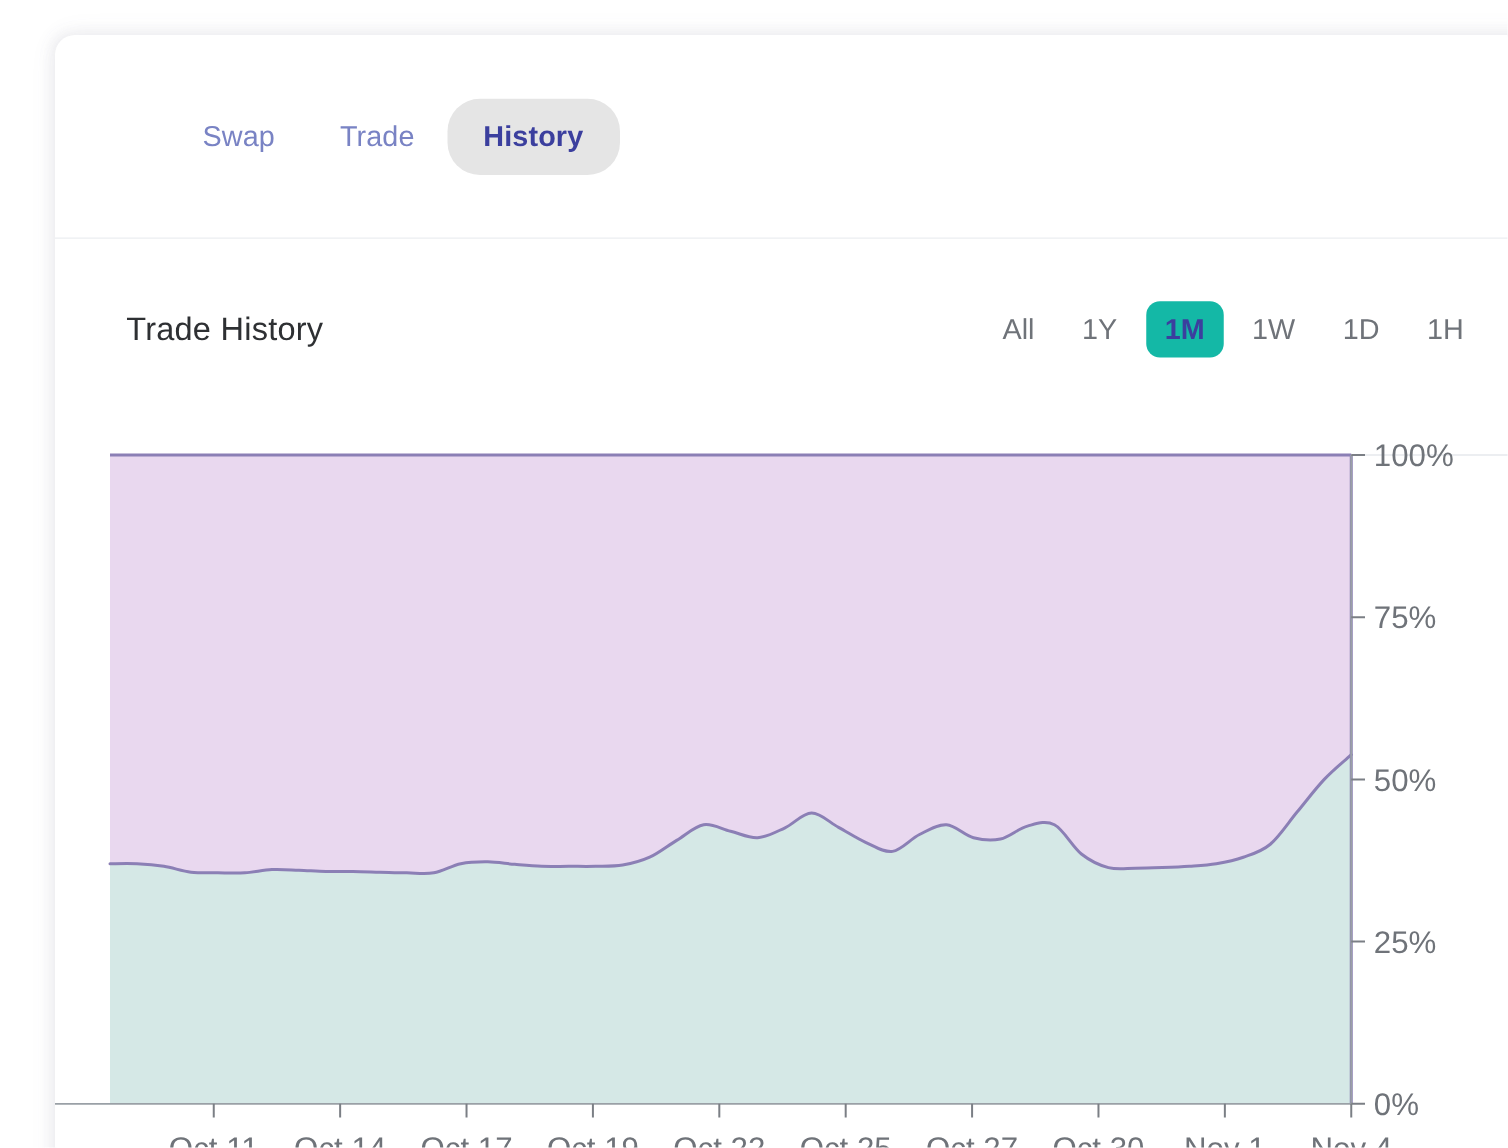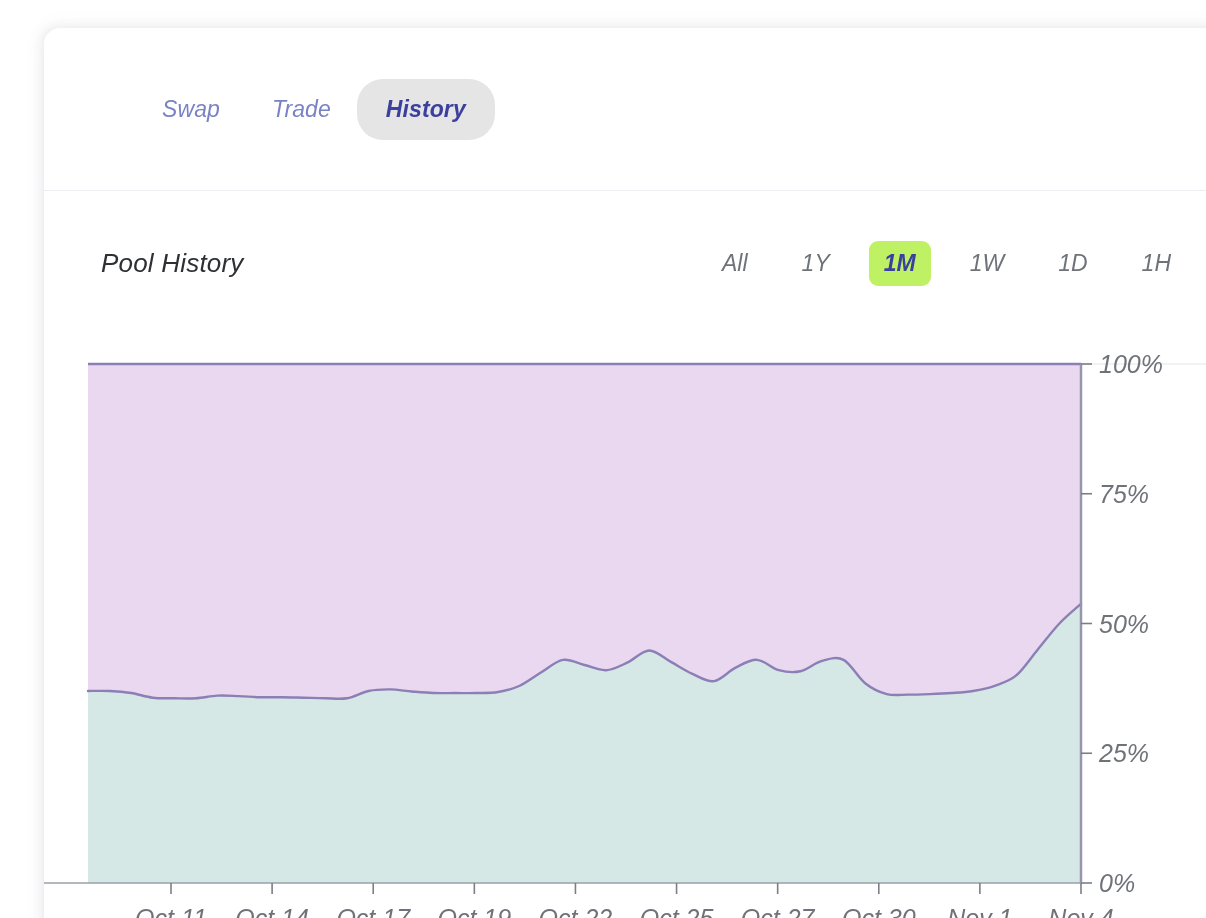--- a/index.html
+++ b/index.html
@@ -2,21 +2,21 @@
 <html><head>
 <meta charset="utf-8">
 <style>
   * { box-sizing: border-box; margin: 0; padding: 0; }
   html, body {
     width: 1206px; height: 918px;
     background: #ffffff;
     font-family: "Liberation Sans", sans-serif;
     overflow: hidden;
   }
-  #app { position: relative; width: 968px; height: 918px; background: #fff; font-style: italic; }
+  #app { position: relative; width: 968px; height: 918px; background: #fff; }
 
   
   .card {
     position: absolute;
     left: 44px; top: 28px;
     width: 1210px; height: 940px;
     background: #ffffff;
     border-radius: 16px 0 0 0;
     box-shadow: -3px -2px 10px rgba(120,120,140,0.10), 0 0 22px rgba(120,120,140,0.07);
     overflow: hidden;
@@ -52,33 +52,34 @@
 
   
   .headrow {
     position: absolute; left: 0; top: 163px;
     width: 1162px; height: 145px;
     display: flex; align-items: center;
     justify-content: space-between;
     padding: 0 20px 0 57px;
   }
   .title { font-size: 26px; color: #2e3033; letter-spacing: .2px; }
-  .ranges { display: flex; align-items: center; gap: 24px; }
+  .ranges { display: flex; align-items: center; gap: 8px; }
   .range {
     font-size: 23px;
     color: #6f7379;
     padding: 9px 15px;
     border-radius: 9px;
     cursor: pointer;
     white-space: nowrap;
   }
   .range.active {
-    background: #bef264;
+    background: #14b8a6;
     color: #3b3f9e;
     font-weight: bold;
+    border-radius: 11px;
   }
 
   
   .chartwrap { position: absolute; left: 0px; top: 308px; width: 1210px; height: 610px; }
   .chart-svg { position: absolute; left: 0; top: 0; }
 
   .ylabel { font-size: 25px; fill: #6f7379; font-family: "Liberation Sans", sans-serif; }
   .xlabel { font-size: 25px; fill: #6f7379; font-family: "Liberation Sans", sans-serif; }
   .tickline { stroke: #7b7f85; stroke-width: 1.6; }
   .axisline { stroke: #9aa0a6; stroke-width: 1.4; }
@@ -90,21 +91,21 @@
   <div class="card">
 
     <div class="tabbar">
       <div class="tab">Swap</div>
       <div class="tab">Trade</div>
       <div class="tab active">History</div>
     </div>
     <div class="divider"></div>
 
     <div class="headrow">
-      <div class="title">Pool History</div>
+      <div class="title">Trade History</div>
       <div class="ranges">
         <div class="range">All</div>
         <div class="range">1Y</div>
         <div class="range active">1M</div>
         <div class="range">1W</div>
         <div class="range">1D</div>
         <div class="range">1H</div>
       </div>
     </div>
 

